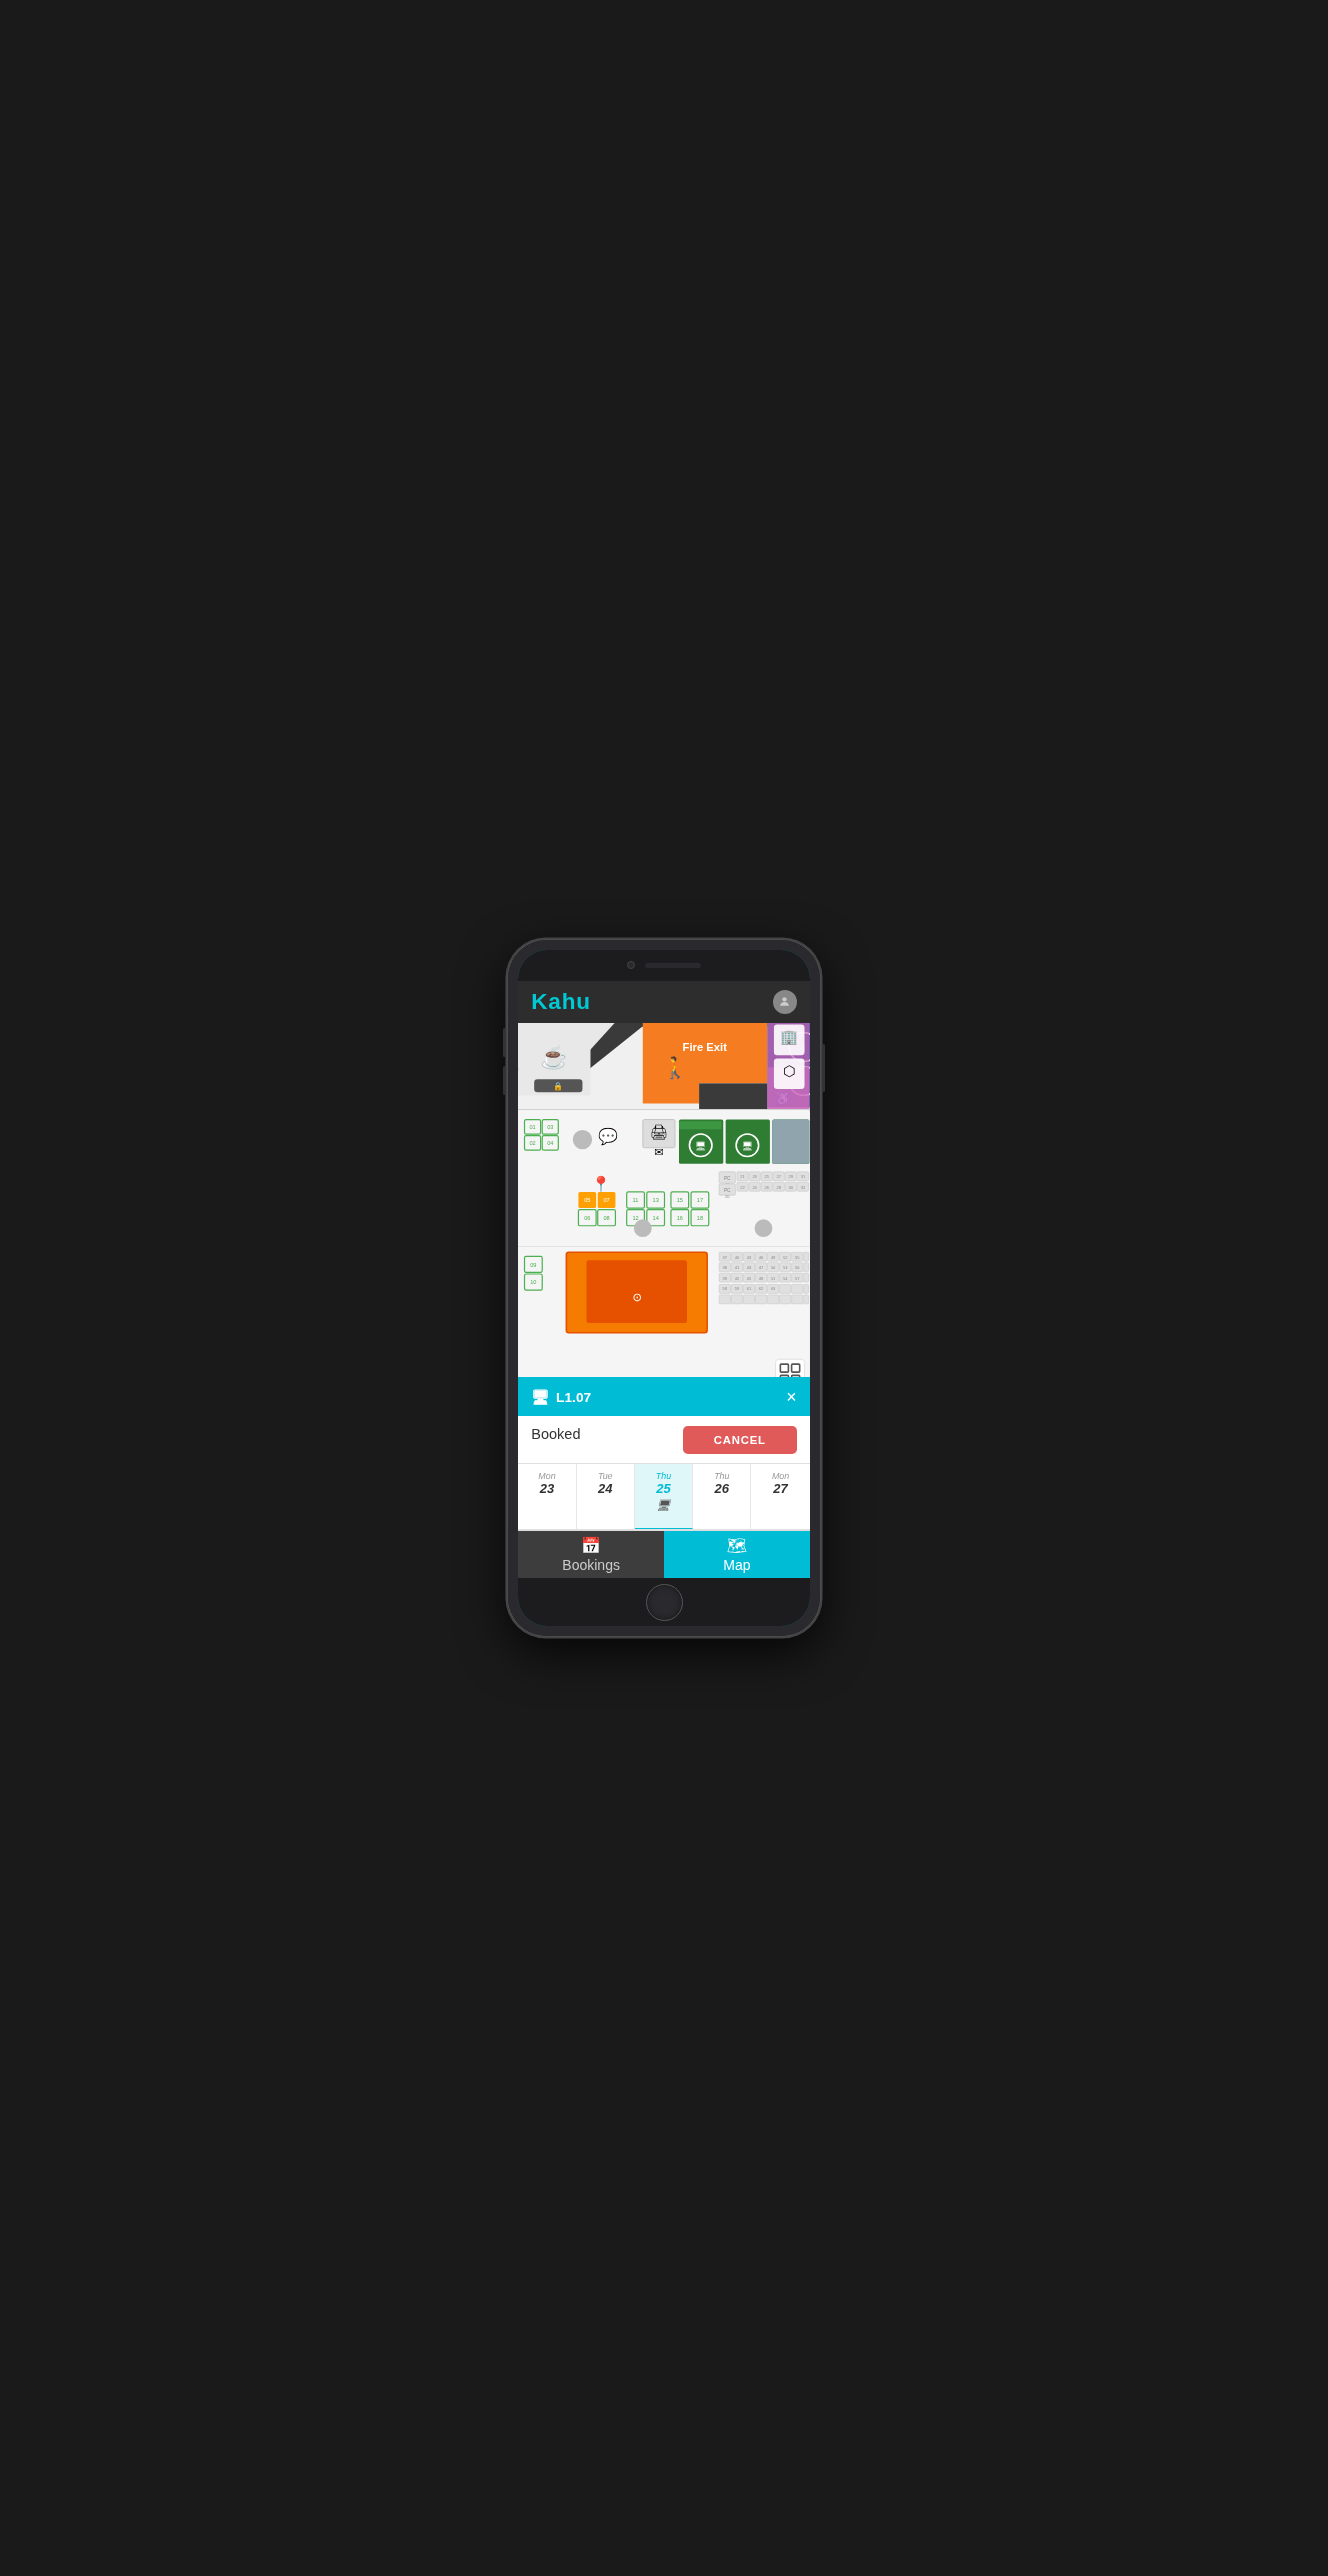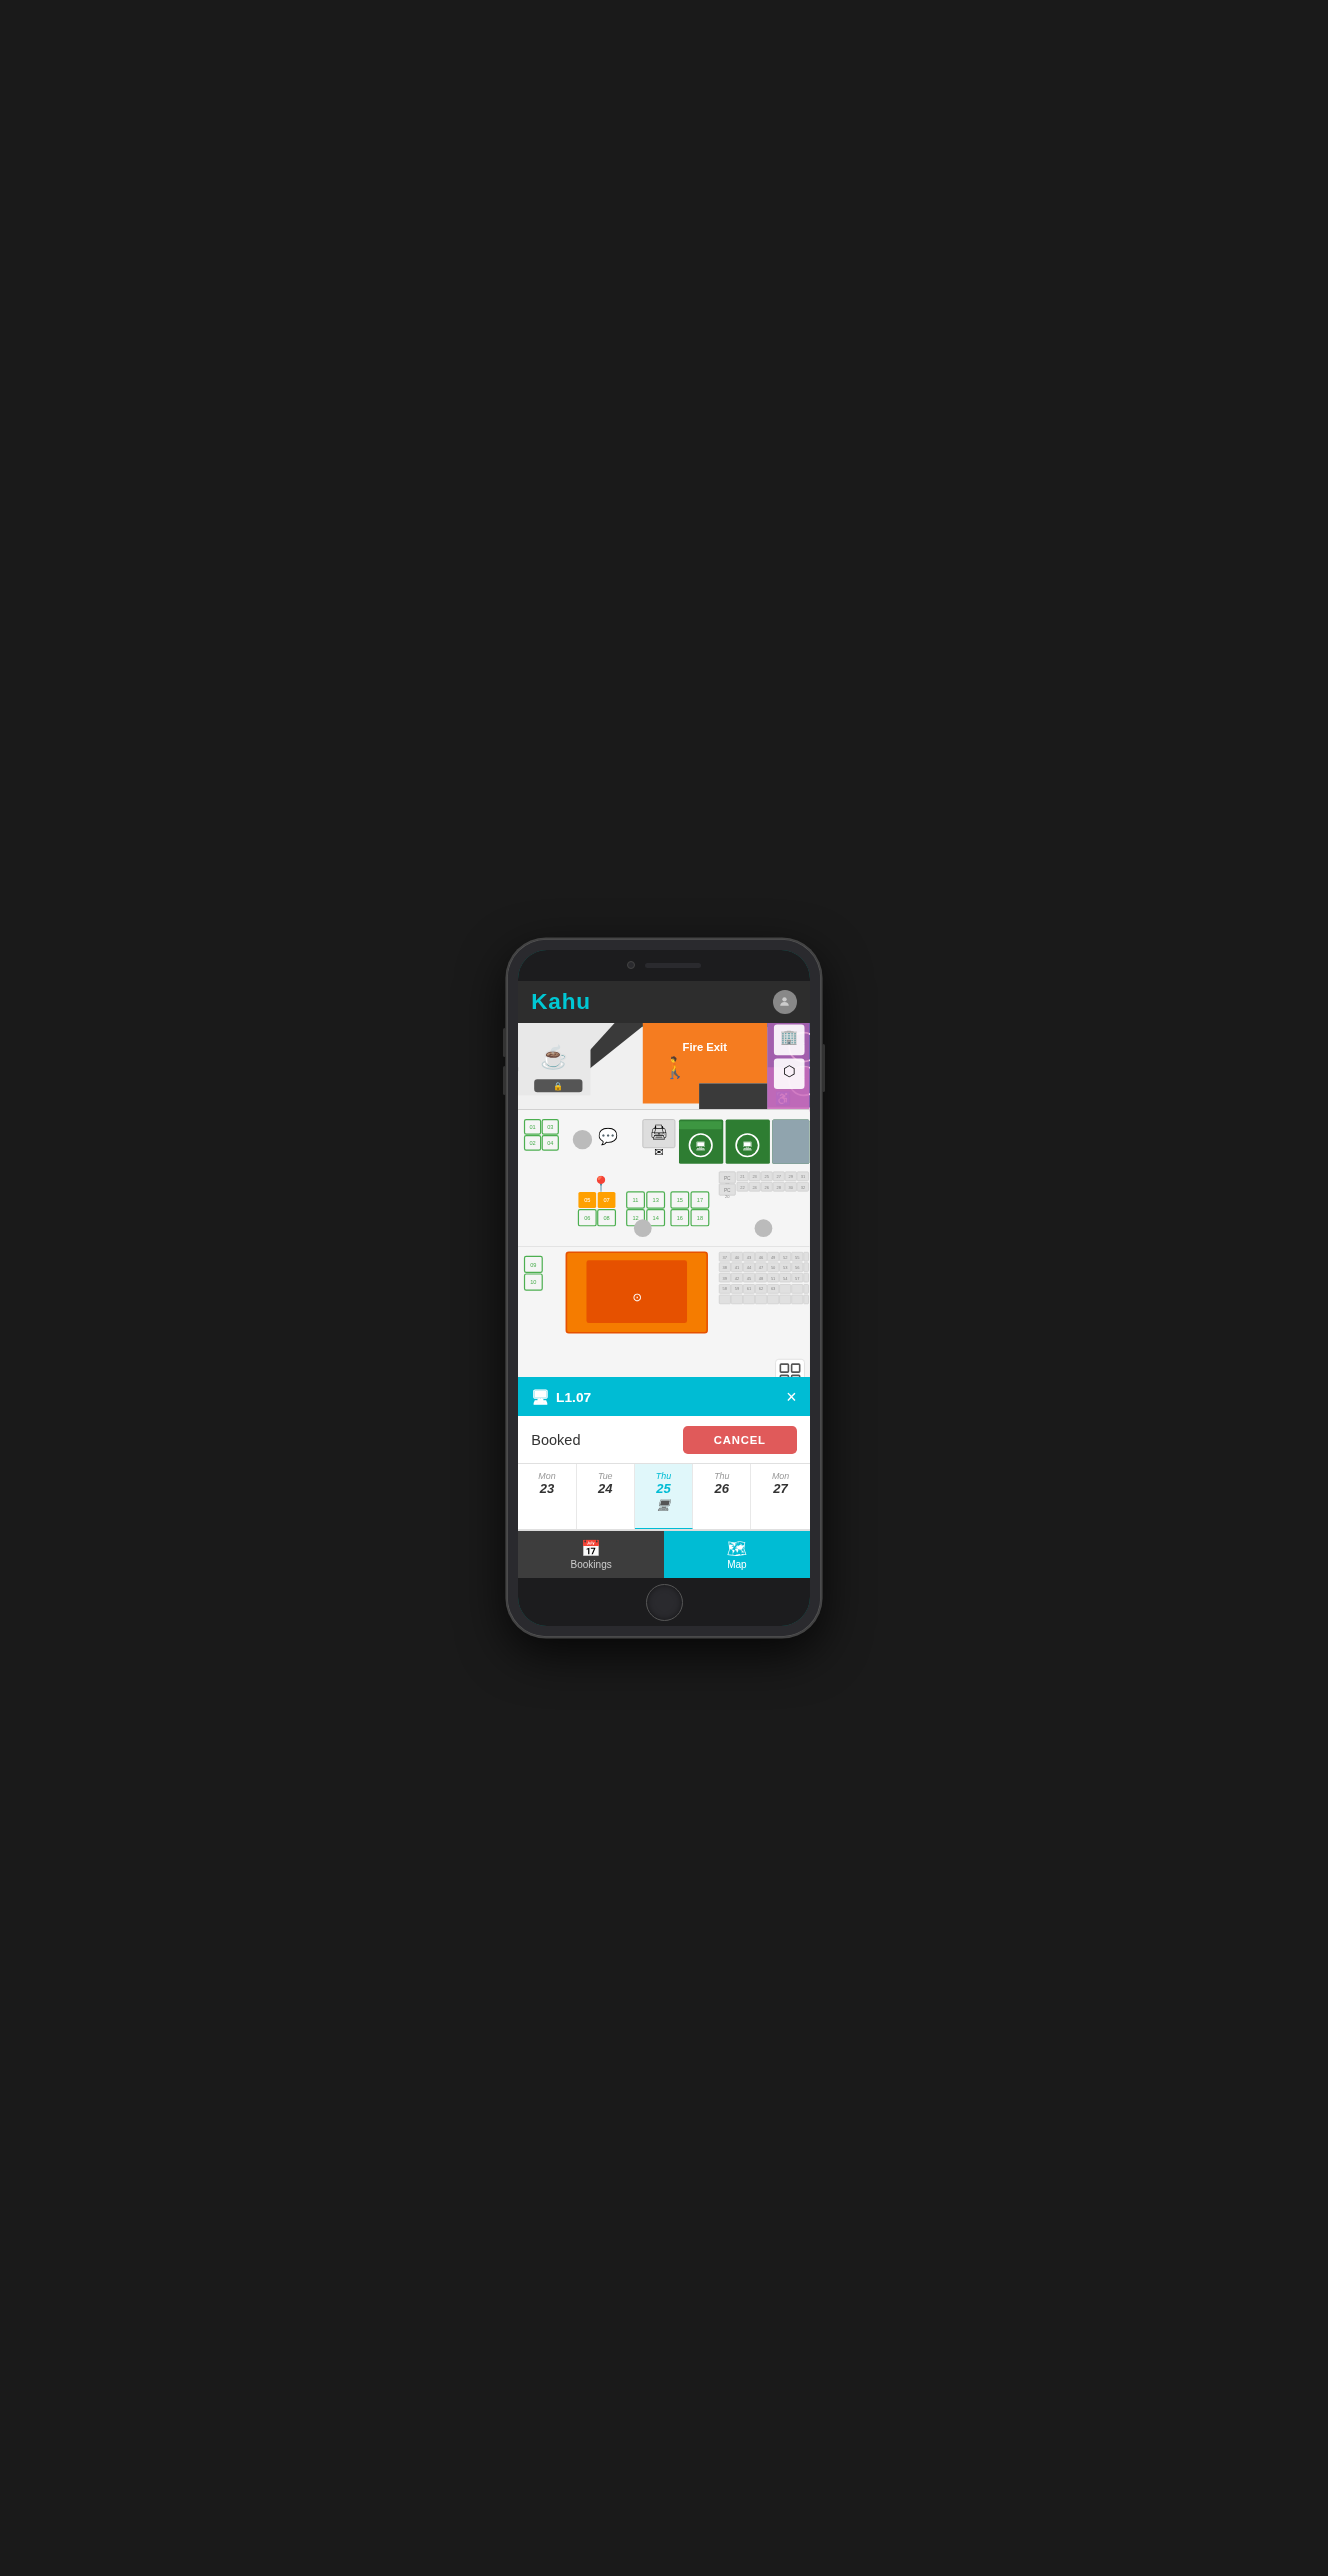--- a/index.html
+++ b/index.html
@@ -112,21 +112,20 @@
       font-size: 14.5px;
     }
     .close-btn {
       color: #fff;
       font-size: 17.7px;
       font-weight: 300;
       cursor: pointer;
     }
     .booking-row {
       display: flex;
-      align-items: center;
       justify-content: space-between;
       padding: 9.7px 13px;
       border-bottom: 0.8px solid #e0e0e0;
     }
     .booking-status {
       font-size: 14.5px;
       color: #333;
       font-weight: 400;
     }
     .cancel-btn {
@@ -189,21 +188,21 @@
       display: flex;
       flex-direction: column;
       align-items: center;
       justify-content: center;
       gap: 1.6px;
       cursor: pointer;
     }
     .nav-item.active { background: #00bcd4; }
     .nav-item:not(.active) { background: #3d3d3d; }
     .nav-icon { font-size: 16px; }
-    .nav-label { font-size: 10px; }
+    .nav-label { font-size: 14px; }
     .nav-item.active .nav-label { color: #fff; }
     .nav-item.active .nav-icon { color: #fff; }
     .nav-item:not(.active) .nav-label { color: #ccc; }
     .nav-item:not(.active) .nav-icon { color: #ccc; }
     
     .phone-home {
       height: 48px;
       background: #1c1c1e;
       display: flex;
       align-items: center;

